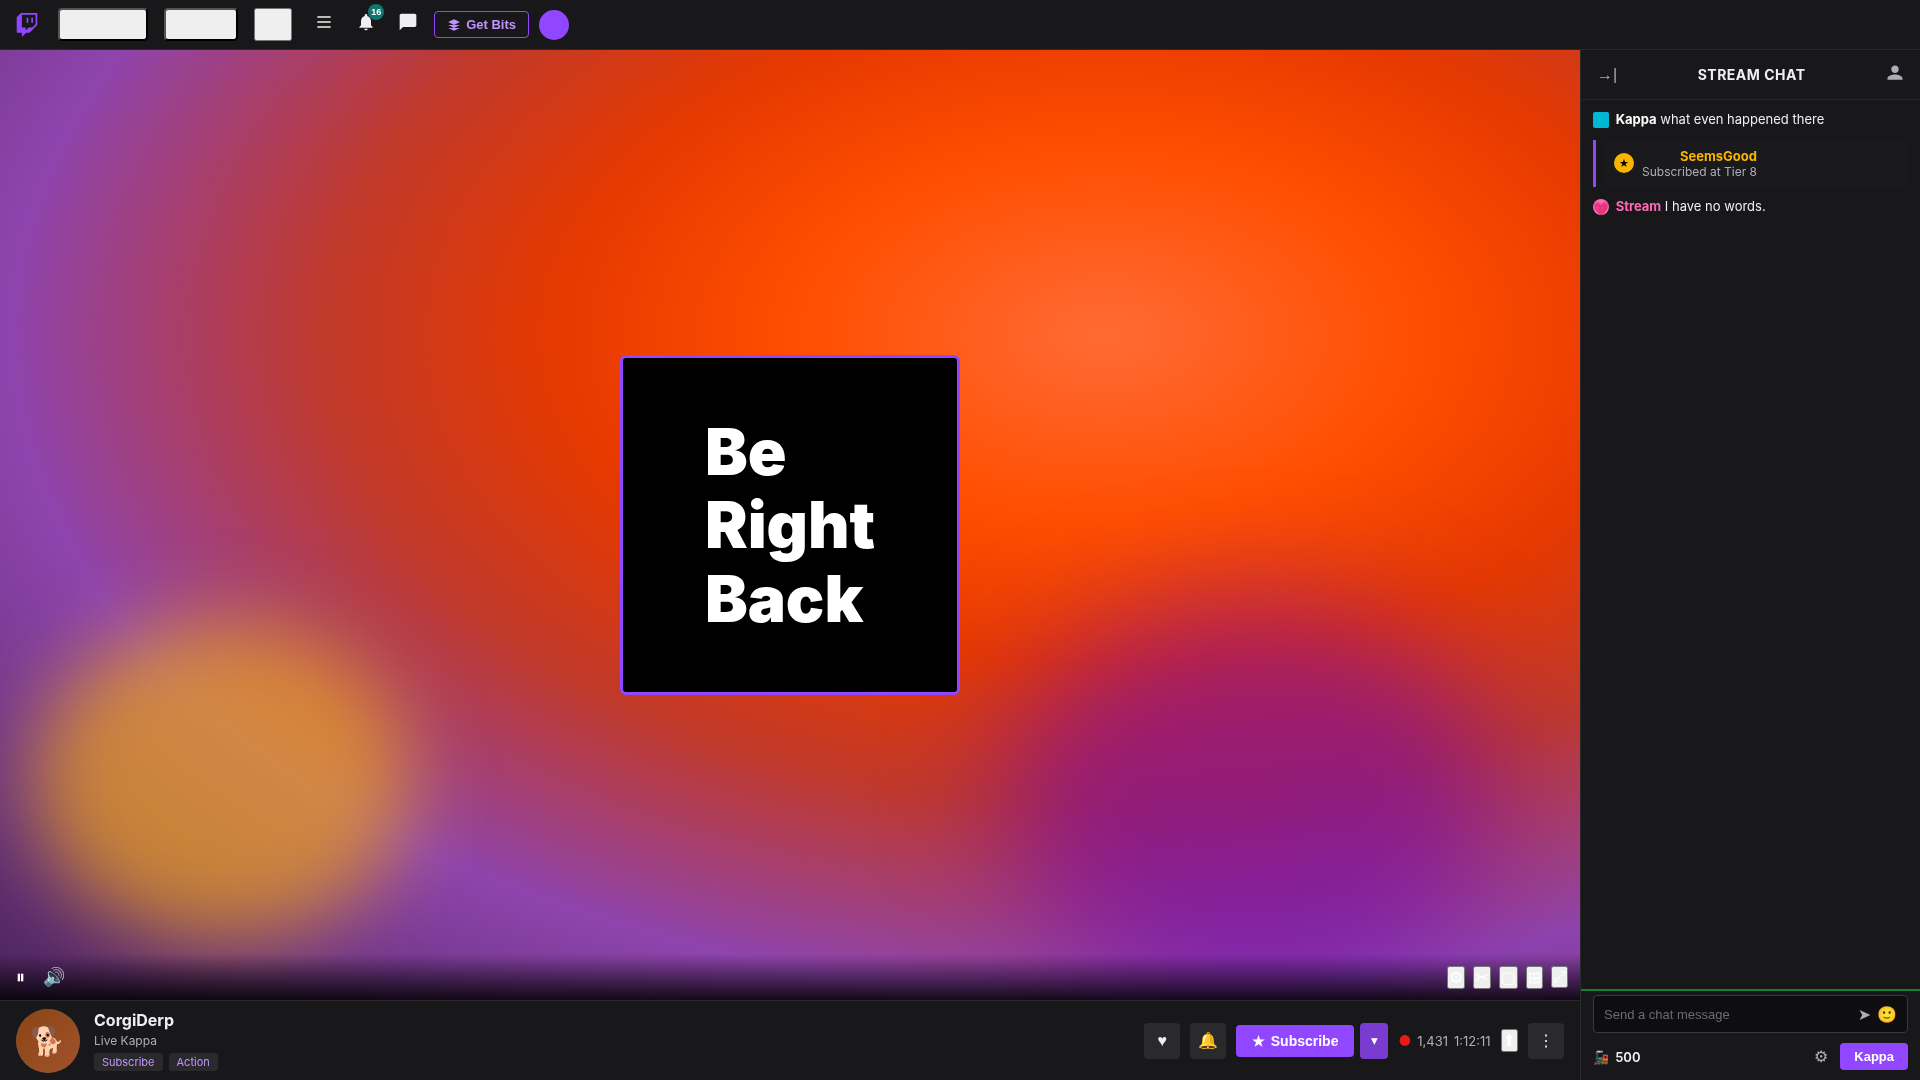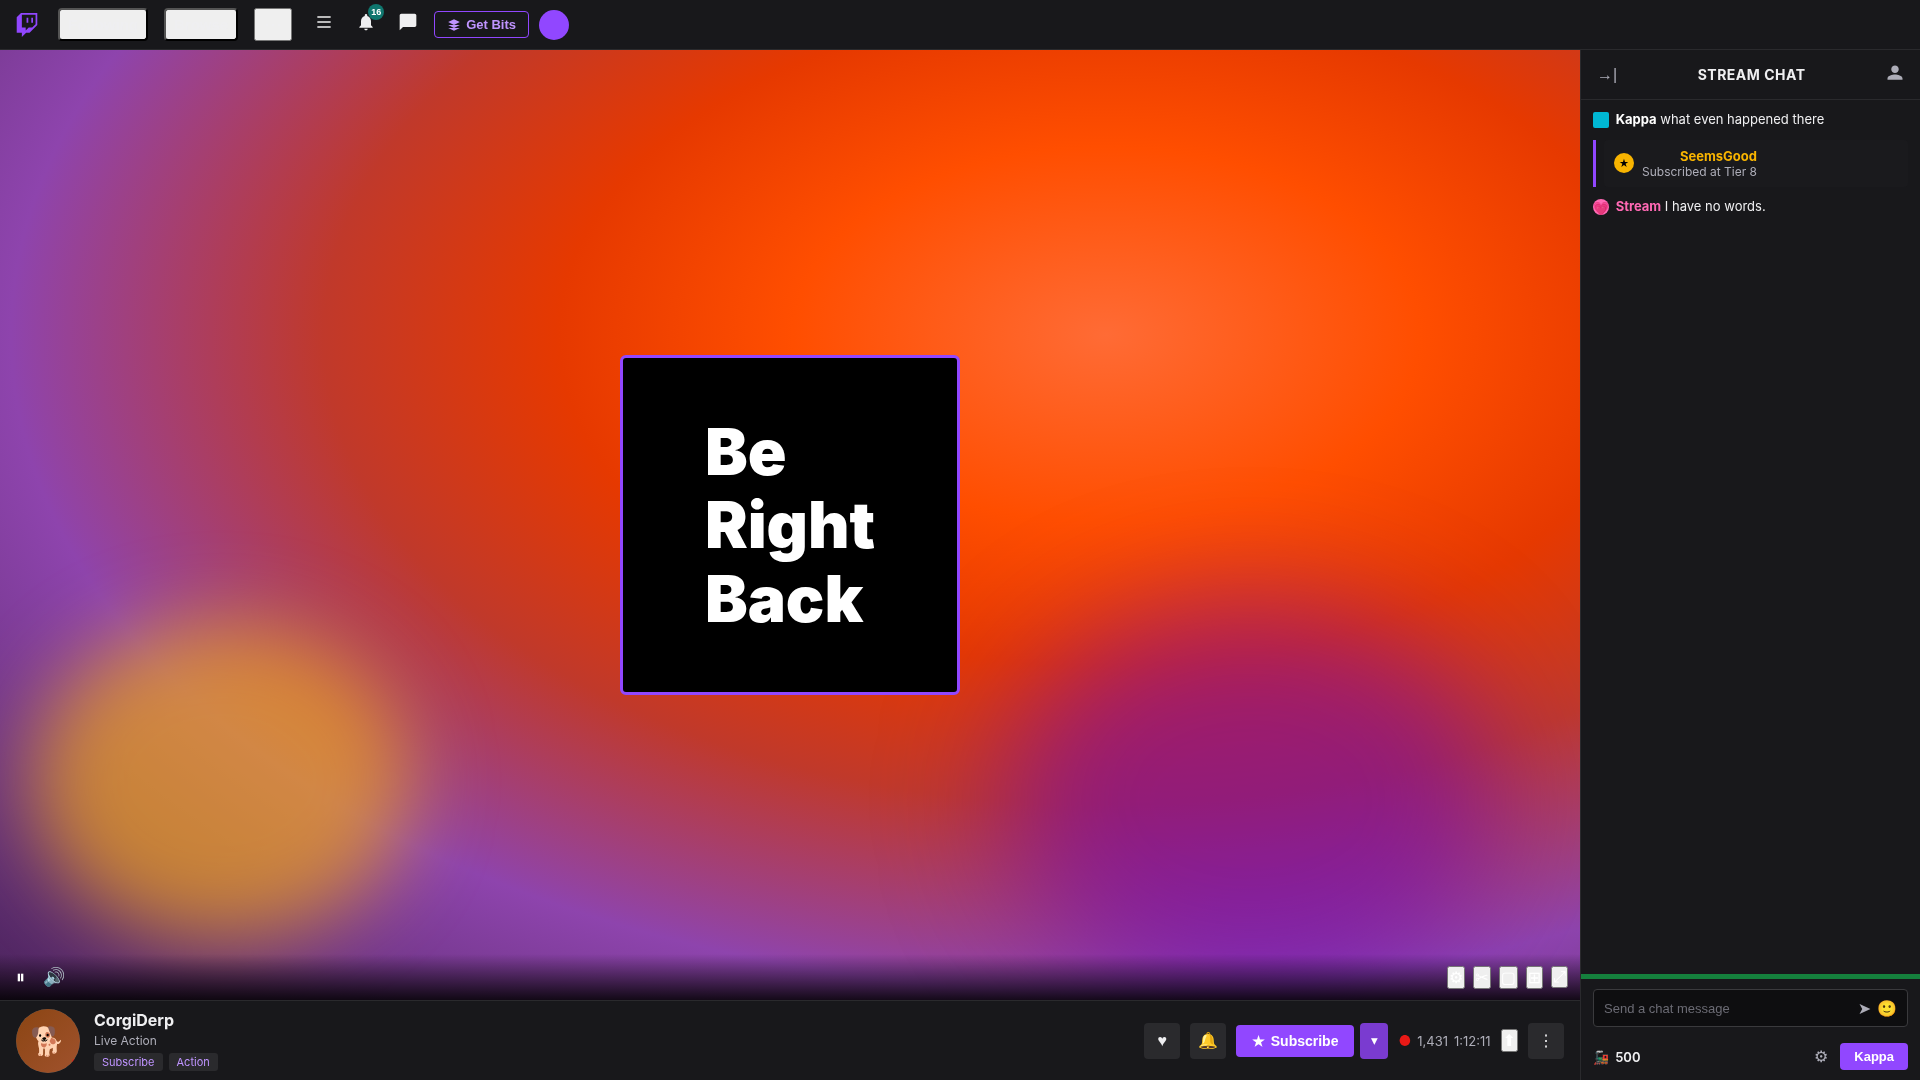--- a/index.html
+++ b/index.html
@@ -133,21 +133,21 @@
       display: flex; align-items: center; gap: 8px; font-size: 13px;
     }
     .sub-icon { width: 20px; height: 20px; background: #f8b400; border-radius: 50%; display: flex; align-items: center; justify-content: center; color: #000; font-size: 10px; font-weight: 900; flex-shrink: 0; }
     .sub-details { display: flex; flex-direction: column; align-items: flex-end; }
     .sub-username { font-weight: 700; color: #f8b400; font-size: 13px; }
     .sub-desc { color: #adadb8; font-size: 12px; }
 
     
     .chat-sub-wrapper { border-left: 3px solid #9147ff; padding-left: 8px; }
 
-    .chat-input-area { padding: 10px 12px; border-top: 5px solid #15803d; margin-top: 30px; }
+    .chat-input-area { padding: 4px 12px; border-top: 2px solid #15803d; margin-top: 30px; }
     .chat-input-box {
       background: #0e0e10; border: 1px solid #3a3a3d; border-radius: 4px;
       display: flex; align-items: center; padding: 8px 10px; gap: 6px;
     }
     .chat-input { flex: 1; background: none; border: none; color: #efeff1; font-size: 13px; outline: none; }
     .chat-input::placeholder { color: #6b6b74; }
     .chat-input-icon { color: #adadb8; cursor: pointer; font-size: 16px; }
 
     .chat-footer { padding: 6px 12px 10px; display: flex; align-items: center; gap: 8px; }
     .hype-train { display: flex; align-items: center; gap: 6px; flex: 1; }
@@ -238,21 +238,21 @@
       </div>
     </div>
 
     <div class="channel-bar">
       <div class="channel-avatar">
         <div class="corgi-avatar">🐕</div>
         <div class="live-badge">LIVE</div>
       </div>
       <div class="channel-info">
         <span class="channel-name">CorgiDerp</span>
-        <span class="channel-subtitle">Live Action</span>
+        <span class="channel-subtitle">Live Kappa</span>
         <div class="channel-tags">
           <span class="tag">Subscribe</span>
           <span class="tag">Action</span>
         </div>
       </div>
       <div class="channel-actions">
         <button class="heart-btn">♥</button>
         <button class="bell-btn">🔔</button>
         <button class="subscribe-btn">
           <span>★</span>

